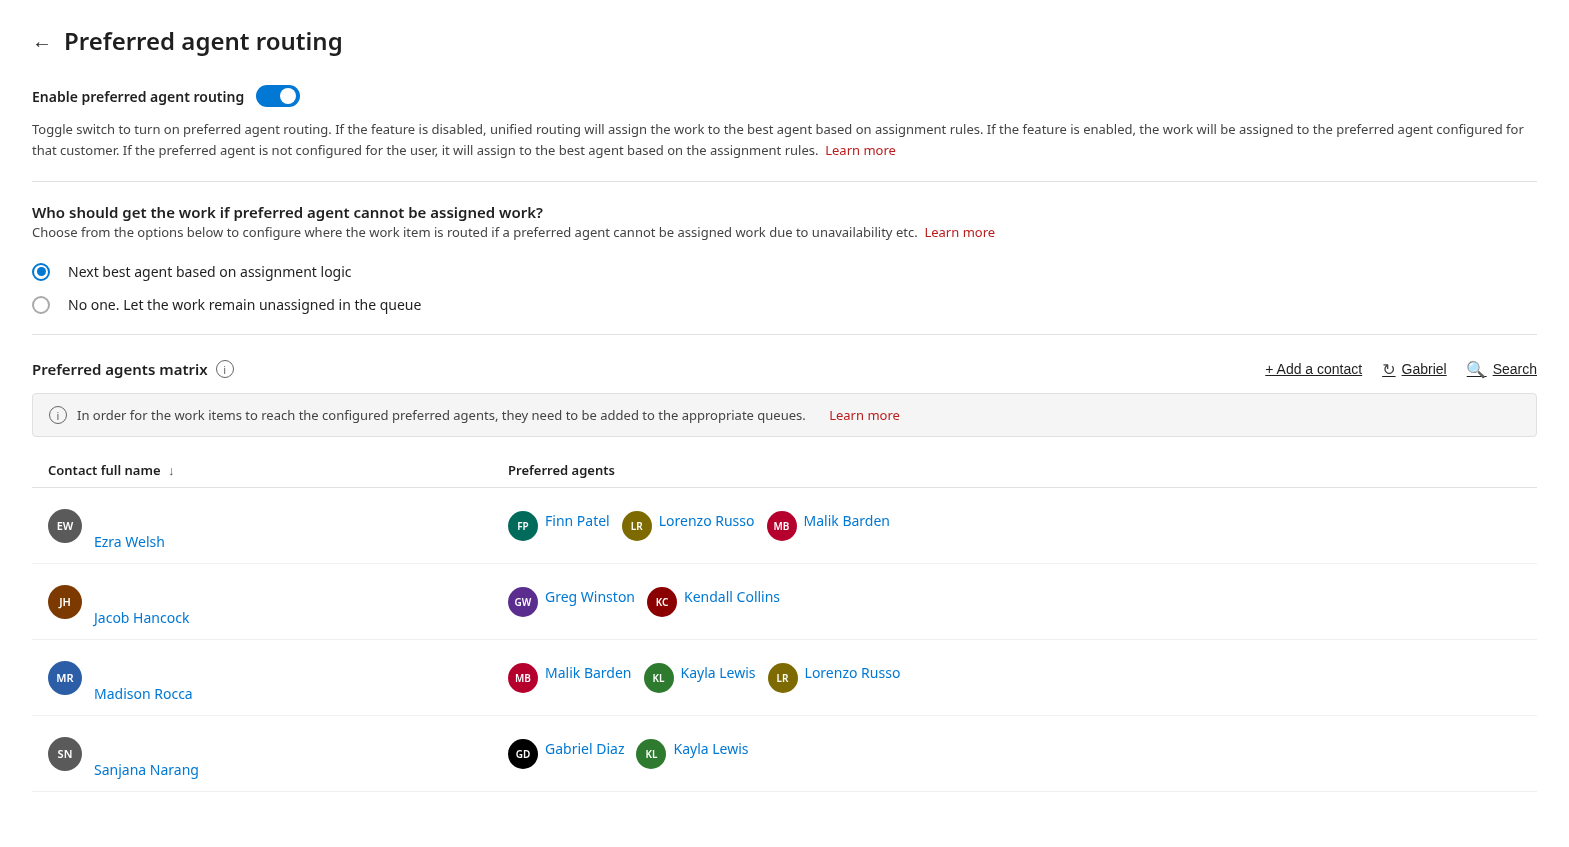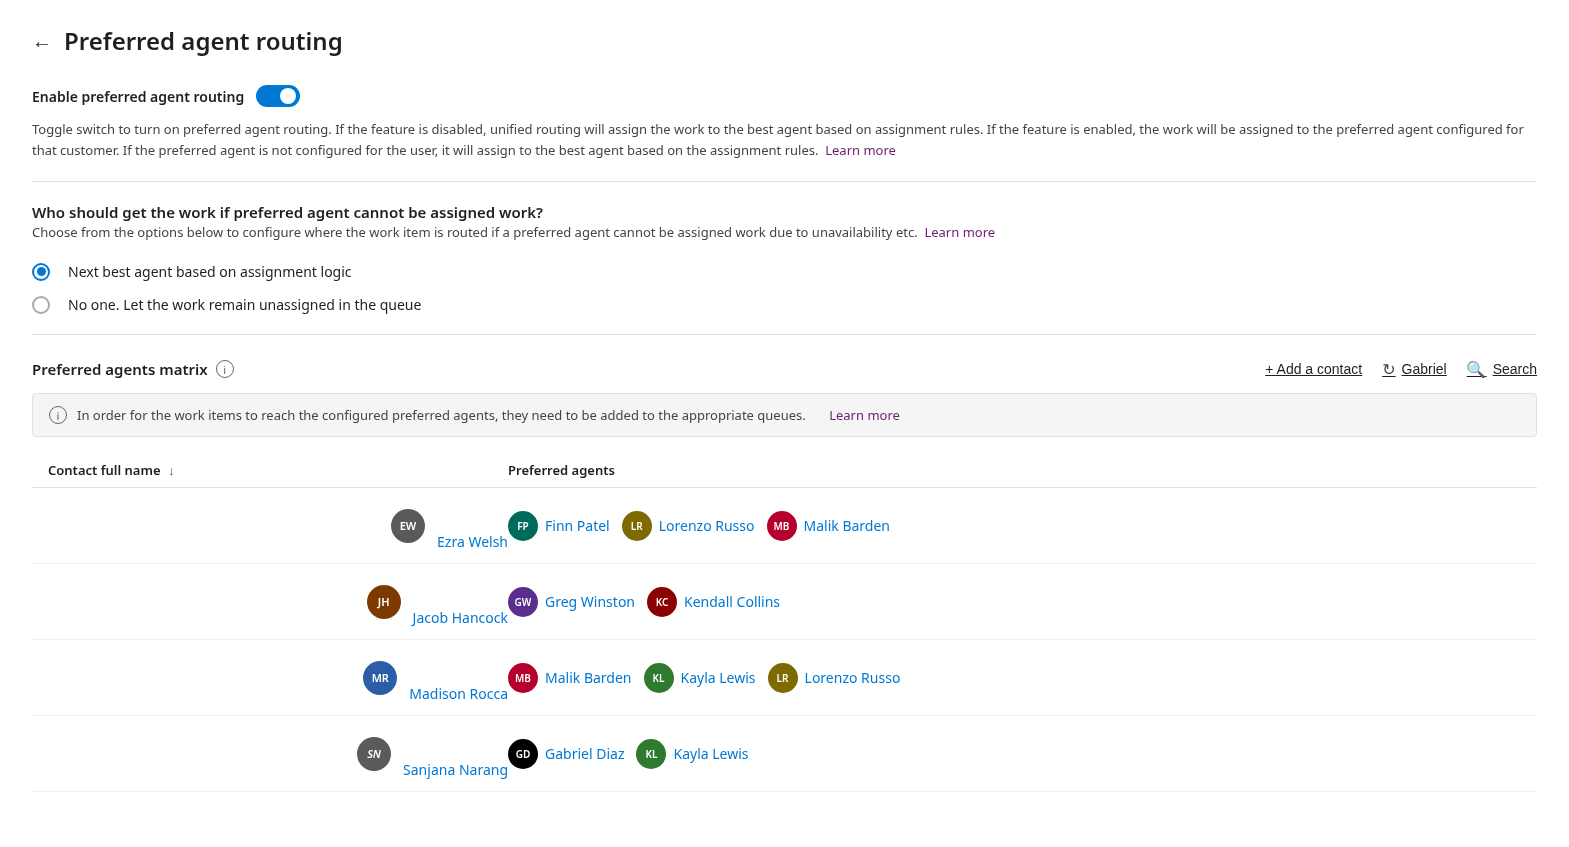--- a/index.html
+++ b/index.html
@@ -66,21 +66,21 @@
       top: 3px;
       right: 4px;
     }
     .description-text {
       font-size: 13px;
       color: #444;
       line-height: 1.6;
       margin-bottom: 20px;
     }
     .learn-more {
-      color: #701a75;
+      color: #b91c1c;
       text-decoration: none;
       cursor: pointer;
     }
     .divider {
       border: none;
       border-top: 1px solid #e0e0e0;
       margin: 20px 0;
     }
     .section-title {
       font-size: 15px;
@@ -214,21 +214,20 @@
       display: grid;
       grid-template-columns: 460px 1fr;
       padding: 12px 16px;
       border-bottom: 1px solid #f0f0f0;
       align-items: center;
     }
     .contact-cell {
       display: flex;
       align-items: center;
       gap: 12px;
-      justify-content: flex-end;
     }
     .avatar {
       width: 34px;
       height: 34px;
       border-radius: 50%;
       display: flex;
       align-items: center;
       justify-content: center;
       font-size: 11px;
       font-weight: 600;
@@ -242,21 +241,20 @@
       margin-top: 32px;
     }
     .agents-cell {
       display: flex;
       align-items: center;
       gap: 12px;
       flex-wrap: wrap;
     }
     .agent-item {
       display: flex;
-      align-items: center;
       gap: 7px;
     }
     .agent-name {
       color: #0078d4;
       cursor: pointer;
       font-size: 14px;
     }
   </style>
 </head>
 <body>
@@ -393,21 +391,21 @@
                 <span class="agent-name">Kayla Lewis</span>
               </div>
               <div class="agent-item">
                 <div class="avatar" style="background: rgb(125, 106, 0); width: 30px; height: 30px; font-size: 10px;">LR</div>
                 <span class="agent-name">Lorenzo Russo</span>
               </div>
             </div>
           </div>
           <div class="table-row">
             <div class="contact-cell">
-              <div class="avatar" style="background: rgb(90, 90, 90); font-style: italic;">SN</div>
+              <div class="avatar" style="background: rgb(90, 90, 90);">SN</div>
               <span class="contact-name">Sanjana Narang</span>
             </div>
             <div class="agents-cell">
               <div class="agent-item">
                 <div class="avatar" style="background: #000000; width: 30px; height: 30px; font-size: 10px;">GD</div>
                 <span class="agent-name">Gabriel Diaz</span>
               </div>
               <div class="agent-item">
                 <div class="avatar" style="background: rgb(46, 122, 46); width: 30px; height: 30px; font-size: 10px;">KL</div>
                 <span class="agent-name">Kayla Lewis</span>

